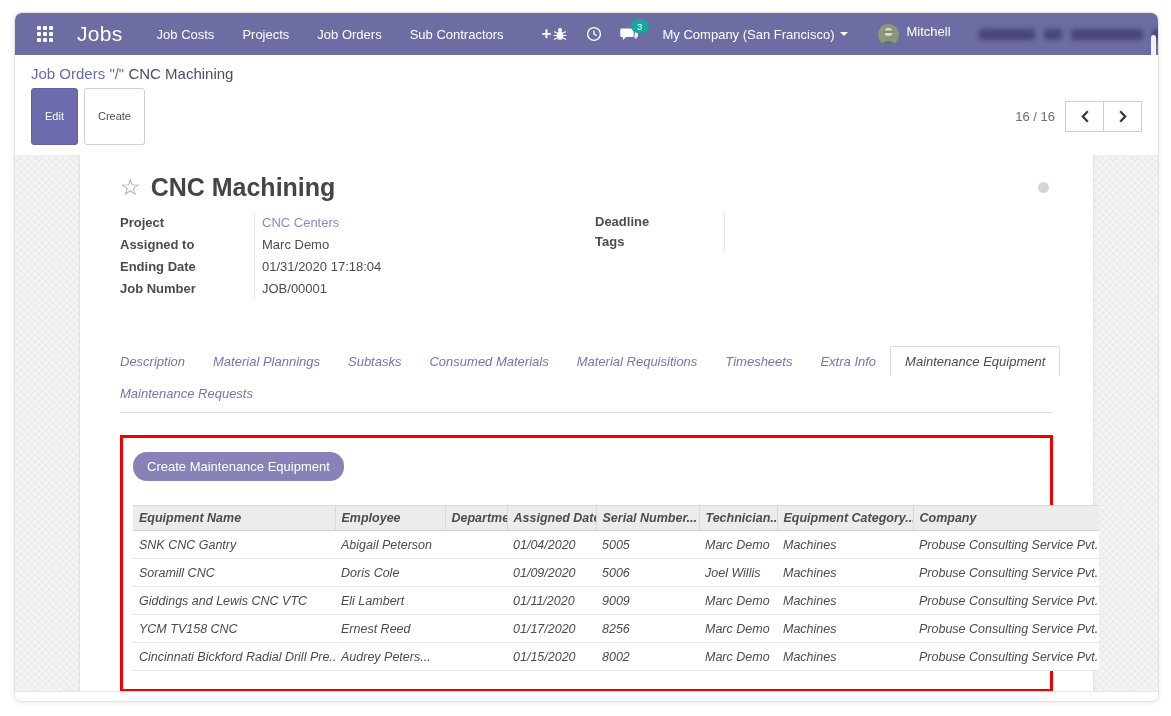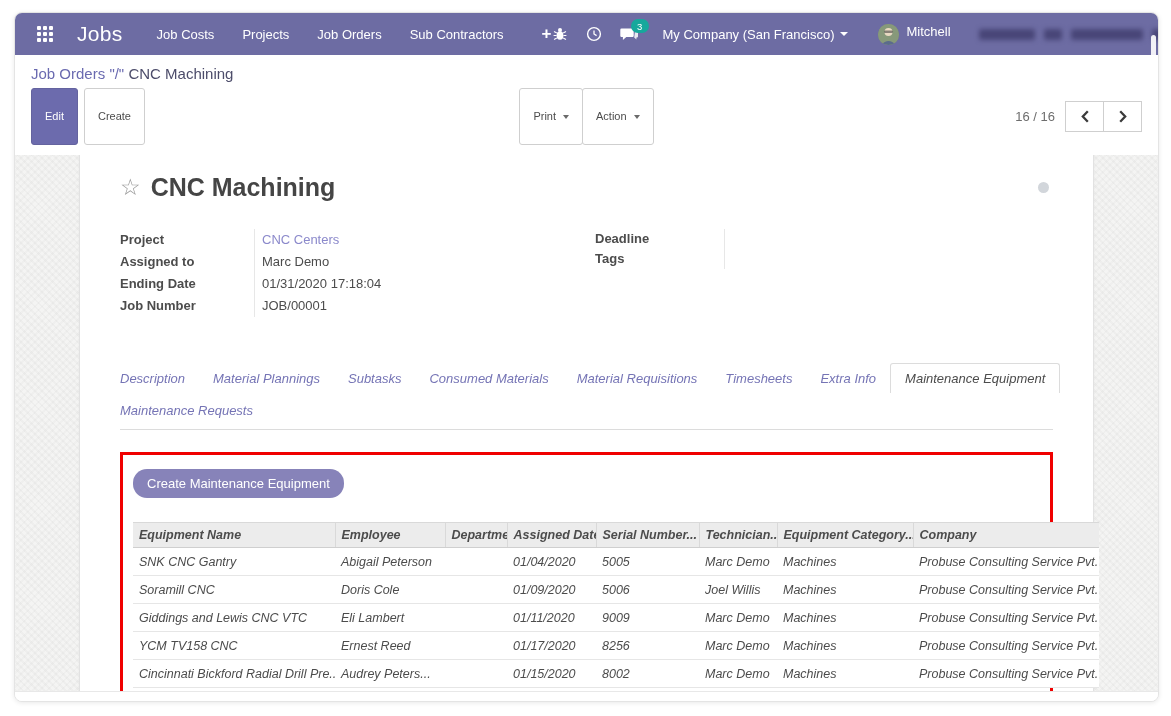--- a/index.html
+++ b/index.html
@@ -54,21 +54,21 @@
     background-image:repeating-linear-gradient(45deg,rgba(0,0,0,.025) 0 2px,transparent 2px 5px),
                      repeating-linear-gradient(-45deg,rgba(0,0,0,.02) 0 2px,transparent 2px 5px);
     padding-bottom:8px;overflow:hidden;}
   .sheet{width:1015px;box-sizing:border-box;flex:1;background:#fff;border:1px solid #e2e2e2;border-top:none;
     padding:18px 40px 20px 40px;box-shadow:0 0 3px rgba(0,0,0,.04);}
   .title-row{display:flex;align-items:center;gap:10px;}
   .star{font-size:23px;color:#9a9a9a;line-height:1;cursor:pointer;}
   .sheet-title{font-size:25px;font-weight:bold;color:#454545;margin:0;}
   .status-dot{width:11px;height:11px;border-radius:50%;background:#d2d6db;margin-left:auto;margin-right:4px;}
 
-  .fields{display:flex;margin-top:27px;}
+  .fields{display:flex;margin-top:10px;}
   .fgroup{display:grid;align-content:start;}
   .fgroup-left{width:475px;grid-template-columns:134px 1fr;}
   .fgroup-right{flex:1;grid-template-columns:129px 1fr;}
   .flabel{font-size:13px;font-weight:bold;color:#4c4c4c;line-height:22px;padding-right:10px;}
   .fvalue{font-size:13px;color:#4c4c4c;line-height:22px;border-left:1px solid #e7e7e7;padding-left:7px;}
   .fvalue.link{color:#8b89cb;cursor:pointer;}
 
   .tabs{margin-top:46px;}
   .tab-row{display:flex;align-items:flex-end;font-style:italic;}
   .tab{font-size:13px;color:#7574b5;padding:7px 14px;cursor:pointer;white-space:nowrap;}
@@ -173,30 +173,20 @@
       <span class="crumb-link">Job Orders</span>
       <span class="crumb-link">"/"</span>
       <span class="crumb-current">CNC Machining</span>
     </div>
 
     <div class="cp-buttons">
       <div class="cp-left">
         <button class="btn btn-primary">Edit</button>
         <button class="btn btn-default">Create</button>
       </div>
-      <div class="btn-group">
-        <button class="btn">
-          <span>Print</span>
-          <span class="caret-d"></span>
-        </button>
-        <button class="btn">
-          <span>Action</span>
-          <span class="caret-d"></span>
-        </button>
-      </div>
       <div class="cp-right">
         <span class="pager-text">16 / 16</span>
         <div class="pager-btns">
           <div class="pager-btn">
             <svg width="10" height="13" viewBox="0 0 10 13">
                 <path d="M7.8 1.2 L2.8 6.5 L7.8 11.8" fill="none" stroke="#3b3b3b" stroke-width="2.3"></path>
               </svg>
           </div>
           <div class="pager-btn">
             <svg width="10" height="13" viewBox="0 0 10 13">

